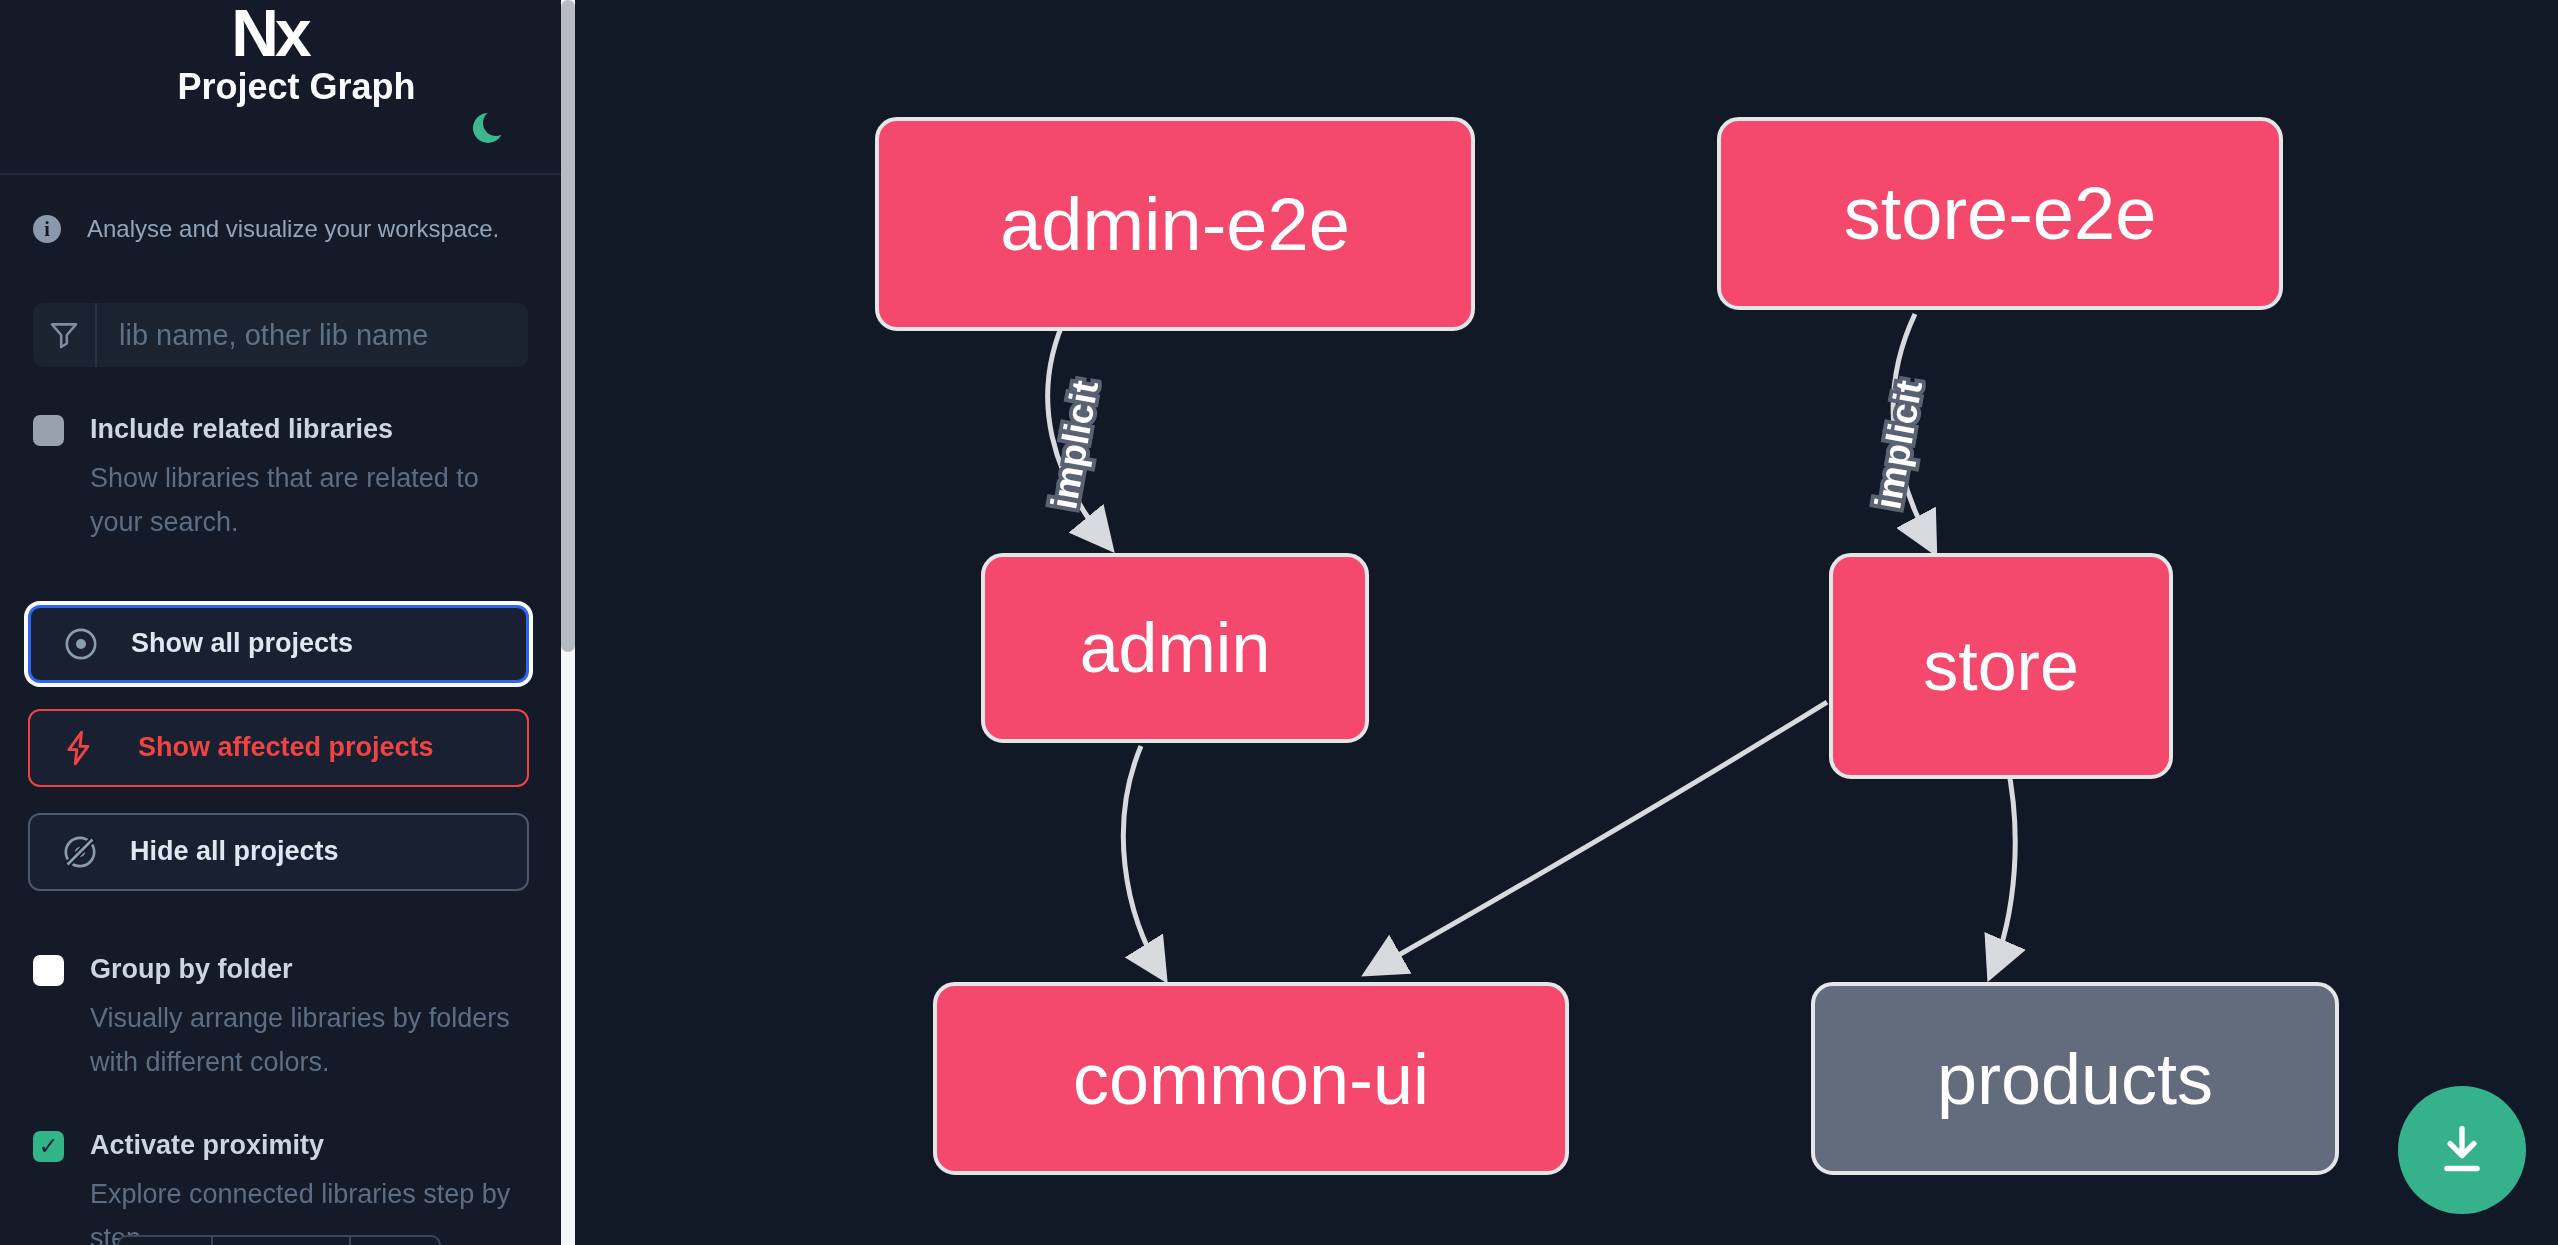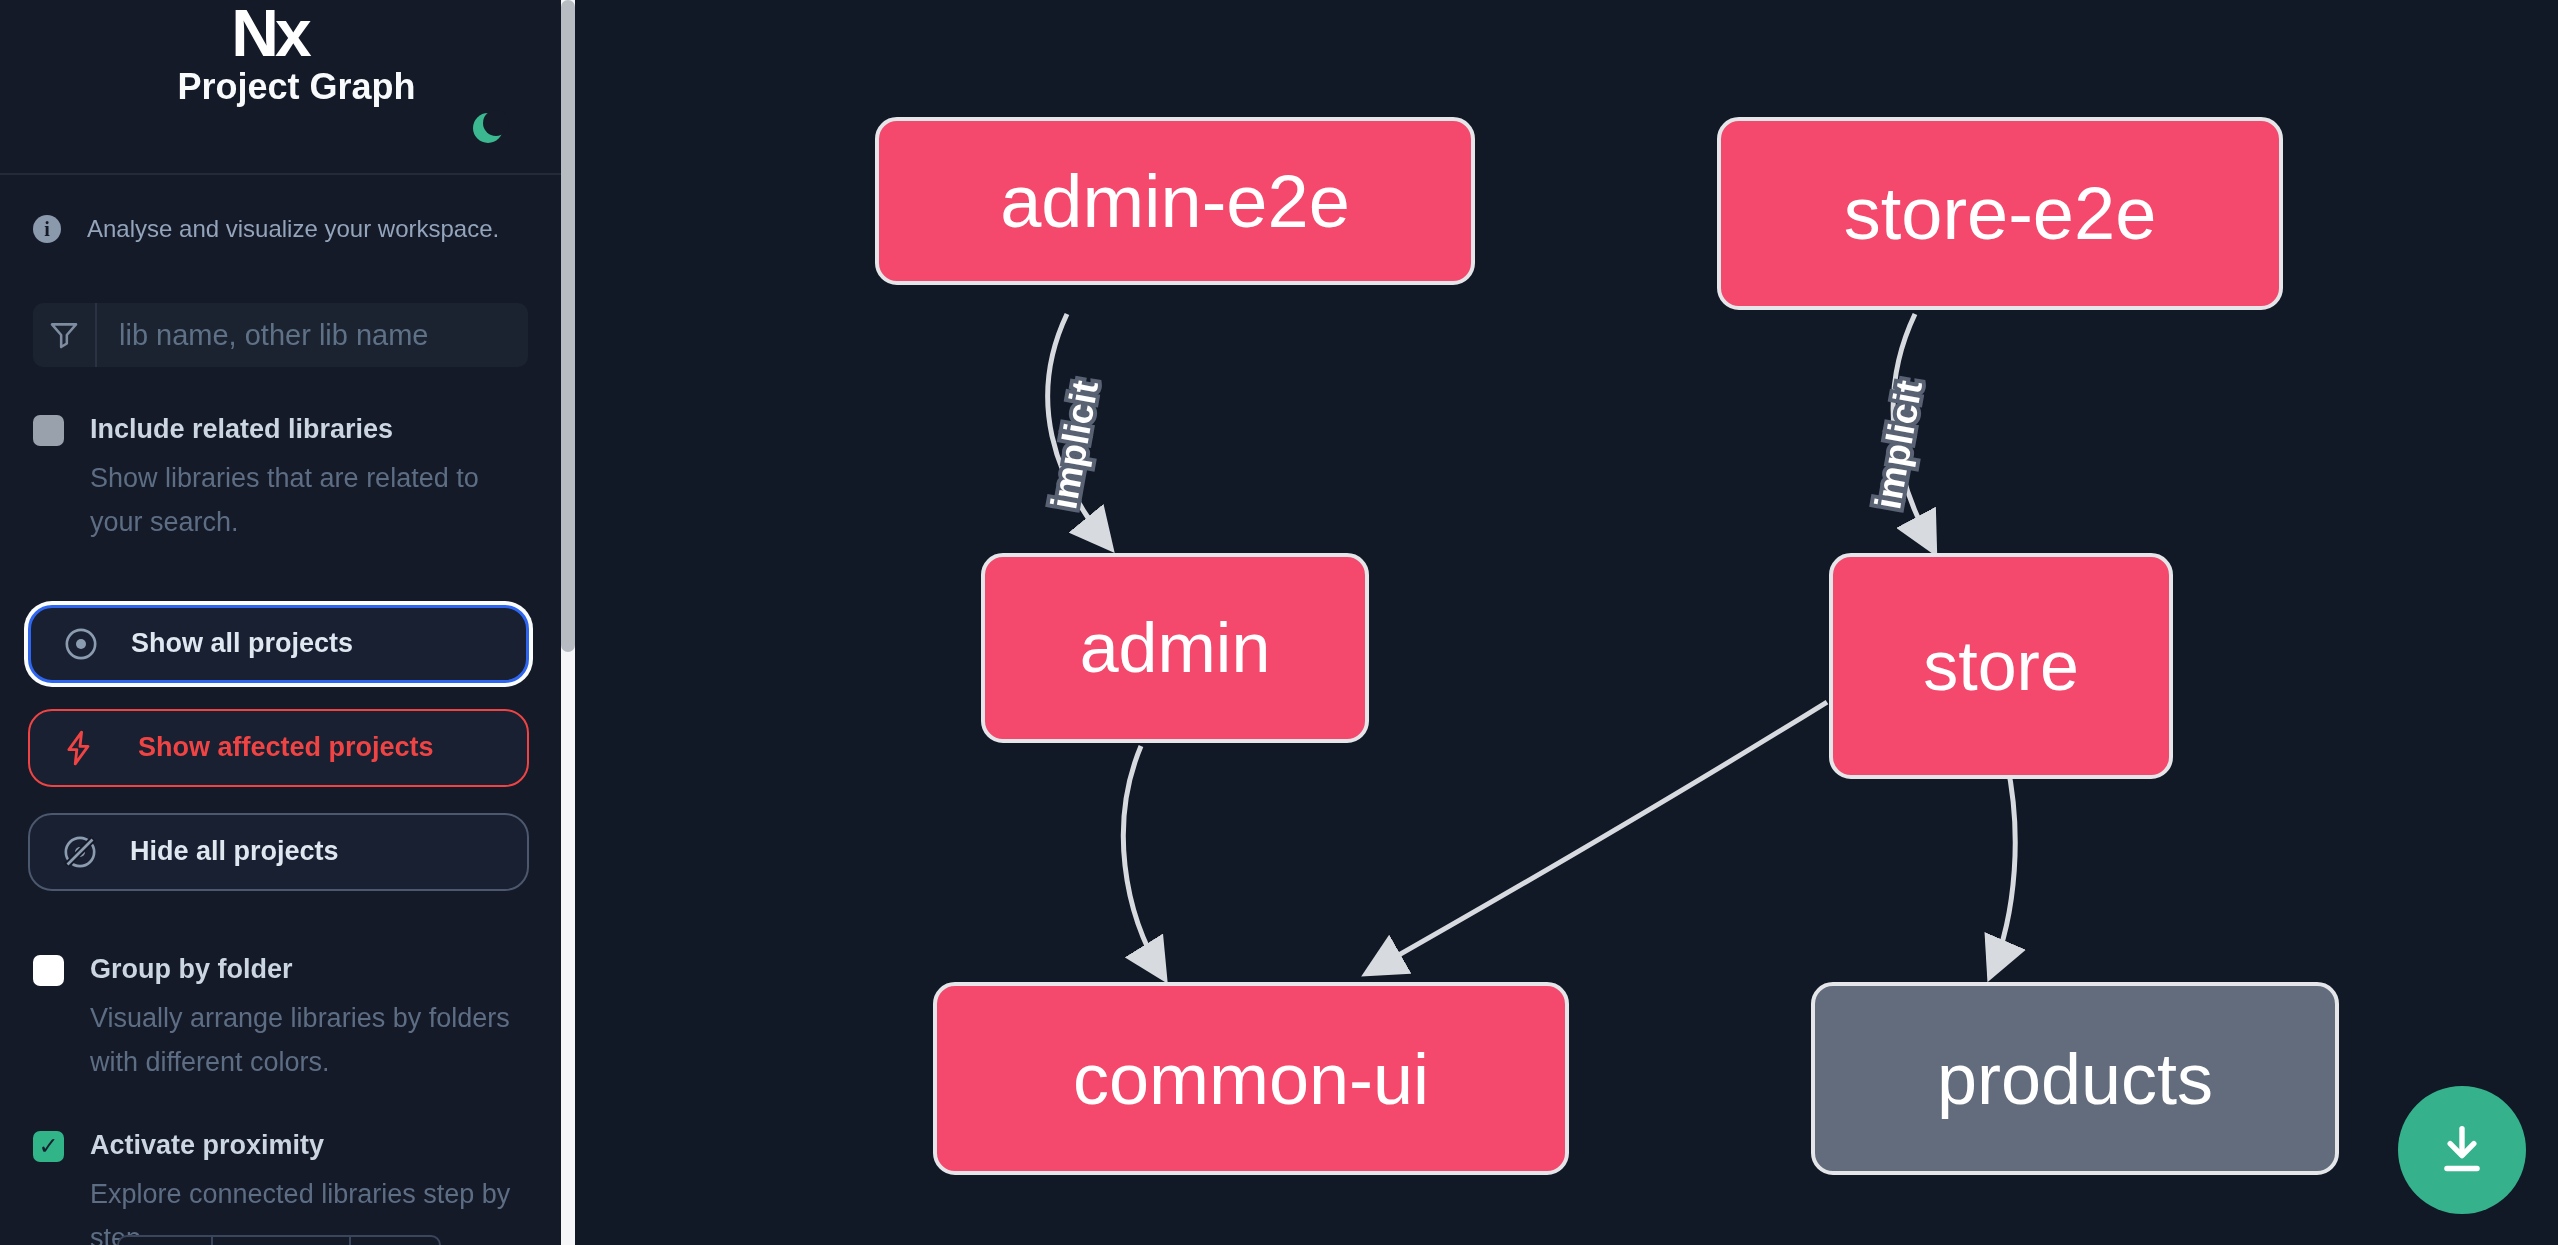--- a/index.html
+++ b/index.html
@@ -32,21 +32,21 @@
   .toggle{display:flex;align-items:flex-start;padding:0 33px;gap:26px;}
   .chk{width:31px;height:31px;border-radius:7px;flex:none;margin-top:2px;display:flex;align-items:center;justify-content:center;
        font-size:24px;font-weight:bold;color:#16202e;}
   .chk.disabled{background:#99a2ac;}
   .chk.unchecked{background:#ffffff;}
   .chk.checked{background:#30b488;}
   .t-label{font-size:27px;font-weight:700;color:#ccd6e2;line-height:1.2;}
   .t-desc{font-size:27px;font-weight:400;color:#5d6d84;line-height:1.62;margin-top:12px;max-width:445px;}
 
   .actions{margin-top:60px;}
-  .btn{box-sizing:border-box;margin:26px 0 0 28px;width:501px;height:78px;border-radius:24px;display:flex;align-items:center;
+  .btn{box-sizing:border-box;margin:26px 0 0 28px;width:501px;height:78px;border-radius:12px;display:flex;align-items:center;
        gap:30px;padding:0 0 0 30px;background:#182031;font-size:27px;font-weight:700;color:#dfe7f1;cursor:pointer;}
   .btn .bicon{width:40px;height:40px;flex:none;display:flex;align-items:center;justify-content:center;}
   .btn.focused{border:3px solid #2e66f0;box-shadow:0 0 0 4px #fbfcfd;margin-top:0;}
   .btn.affected{border:2px solid #f04444;color:#f04444;gap:38px;}
   .btn.plain{border:2px solid #4b586e;}
 
   .mini-seg{position:absolute;left:117px;bottom:-4px;width:324px;height:14px;border:2px solid #3a465b;
             border-radius:10px 10px 0 0;display:flex;box-sizing:border-box;background:#141a28;}
   .mini-seg div{height:100%;}
   .mini-seg div:nth-child(1){width:92px;border-right:2px solid #3a465b;}
@@ -168,21 +168,21 @@
       </defs>
       <path d="M 492 314 C 452 398, 478 478, 534 546" fill="none" stroke="#d7dade" stroke-width="5" marker-end="url(#arw)"></path>
       <path d="M 1340 314 C 1300 398, 1320 478, 1358 549" fill="none" stroke="#d7dade" stroke-width="5" marker-end="url(#arw)"></path>
       <path d="M 566 746 C 534 822, 548 912, 588 976" fill="none" stroke="#d7dade" stroke-width="5" marker-end="url(#arw)"></path>
       <path d="M 1252 702 C 1110 790, 928 896, 794 972" fill="none" stroke="#d7dade" stroke-width="5" marker-end="url(#arw)"></path>
       <path d="M 1428 746 C 1450 830, 1440 918, 1416 974" fill="none" stroke="#d7dade" stroke-width="5" marker-end="url(#arw)"></path>
       <text class="edge-label" x="512" y="447" text-anchor="middle" transform="rotate(-80 512 447)">implicit</text>
       <text class="edge-label" x="1336" y="447" text-anchor="middle" transform="rotate(-80 1336 447)">implicit</text>
     </svg>
   <div id="nodes">
-      <div class="node" style="left: 300px; top: 117px; width: 600px; height: 168px; font-size: 74px;">admin-e2e</div>
+      <div class="node" style="left: 300px; top: 117px; width: 600px; height: 214px; font-size: 74px;">admin-e2e</div>
       <div class="node" style="left: 1142px; top: 117px; width: 566px; height: 193px; font-size: 74px;">store-e2e</div>
       <div class="node" style="left: 406px; top: 553px; width: 388px; height: 190px; font-size: 70px;">admin</div>
       <div class="node" style="left: 1254px; top: 553px; width: 344px; height: 226px; font-size: 70px;">store</div>
       <div class="node" style="left: 358px; top: 982px; width: 636px; height: 193px; font-size: 72px;">common-ui</div>
       <div class="node gray" style="left: 1236px; top: 982px; width: 528px; height: 193px; font-size: 72px;">products</div>
     </div>
   <div class="fab">
     <span>
       <svg width="56" height="56" viewBox="0 0 52 52" fill="none" stroke="#ffffff" stroke-width="5" stroke-linecap="round" stroke-linejoin="round">
         <path d="M26 8v24"></path>

